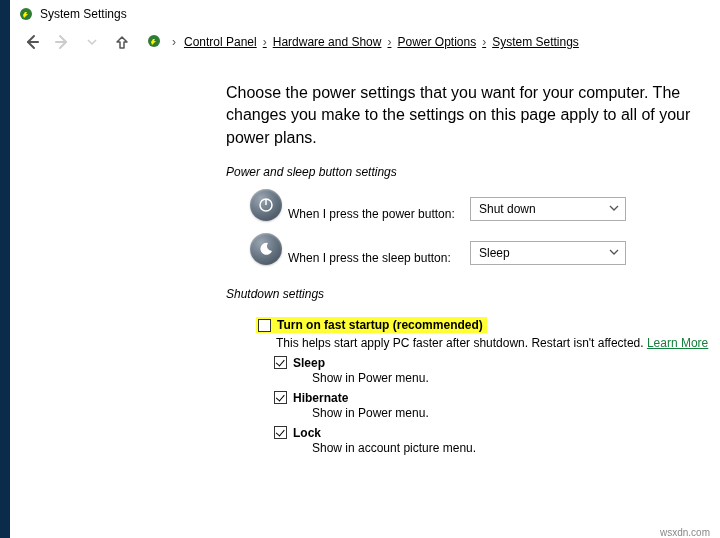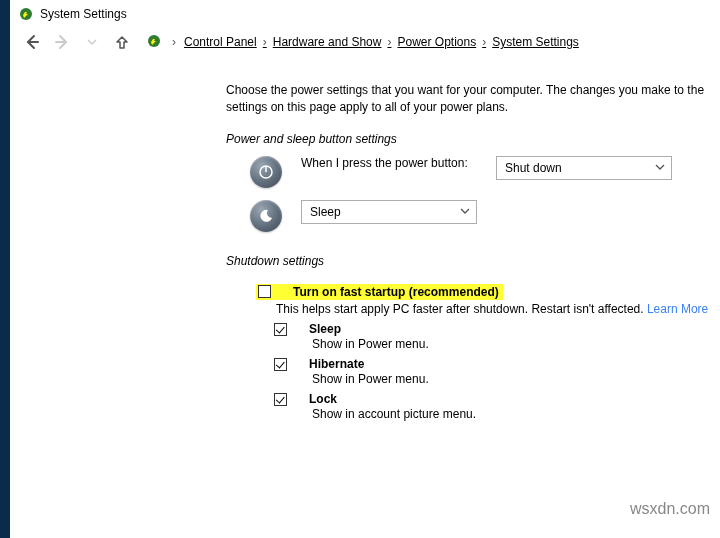--- a/index.html
+++ b/index.html
@@ -45,49 +45,49 @@
     .content {
       padding: 18px 0 0 216px;
     }
     .page-title {
       color: #003399;
       font-size: 14px;
       font-weight: 400;
       margin-bottom: 10px;
     }
     .page-desc {
-      font-size: 12px;
+      font-size: 16px;
       line-height: 1.4;
       margin-bottom: 16px;
     }
     .section-header {
       font-size: 12px;
       margin-bottom: 10px;
       font-style: italic;
     }
     .button-row {
       display: flex;
-      align-items: flex-start;
-      gap: 19px;
+      align-items: flex-end;
+      gap: 6px;
       margin: 0 0 12px 24px;
     }
     .circle-icon {
       width: 32px;
       height: 32px;
       border-radius: 50%;
       background: radial-gradient(circle at 35% 30%, #9aa6b2 0%, #6a7785 45%, #3a4550 100%);
       display: flex;
       align-items: center;
       justify-content: center;
       box-shadow: inset 0 1px 2px rgba(255,255,255,0.4), 0 1px 2px rgba(0,0,0,0.2);
     }
     .circle-icon svg { display: block; }
     .label { width: 176px; }
     .select {
-      width: 176px;
+      width: 156px;
       height: 24px;
       border: 1px solid #adadad;
       background: #fff;
       display: flex;
       align-items: center;
       justify-content: space-between;
       padding: 0 6px 0 8px;
       font-size: 12px;
     }
     .select .arrow { color: #555; }
@@ -95,21 +95,21 @@
     .highlight {
       background: #ffff33;
       display: inline-block;
       padding: 1px 4px 1px 2px;
       margin-top: 6px;
       margin-left: 30px;
     }
     .check-row {
       display: flex;
       align-items: center;
-      gap: 22px;
+      gap: 6px;
     }
     .checkbox {
       width: 13px;
       height: 13px;
       border: 1px solid #333;
       background: #fff;
       display: inline-flex;
       align-items: center;
       justify-content: center;
       flex-shrink: 0;
@@ -122,26 +122,26 @@
       border-bottom: 1.5px solid #000;
       transform: rotate(-50deg) translate(0px,-1px);
     }
     .check-label { font-weight: bold; }
     .sub {
       margin-left: 86px;
       margin-top: 1px;
       margin-bottom: 6px;
     }
     .option-block { margin-left: 48px; margin-top: 2px; }
-    .link { color: #3b82f6; cursor: pointer; }
+    .link { color: #15803d; text-decoration: underline; cursor: pointer; }
     .watermark {
       position: absolute;
       right: 10px;
-      bottom: 20px;
-      font-size: 16px;
+      bottom: 0;
+      font-size: 10px;
       color: #888;
       text-align: right;
     }
   </style>
 </head>
 <body>
 
 <div class="titlebar">
   <span class="title-icon">
     <svg width="16" height="16" viewBox="0 0 16 16">
@@ -215,20 +215,21 @@
       </span>
     </div>
   </div>
 
   <div class="button-row">
     <span class="circle-icon">
       <svg width="14" height="14" viewBox="0 0 14 14">
           <path d="M9 1 A6 6 0 1 0 13 9 A5 5 0 0 1 9 1 Z" fill="#fff"></path>
         </svg>
     </span>
+    <span class="label">When I press the sleep button:</span>
     <div class="select">
       <span>Sleep</span>
       <span class="arrow">
         <svg width="10" height="10" viewBox="0 0 10 10">
             <path d="M1 3 L5 7 L9 3" stroke="#555" stroke-width="1.3" fill="none"></path>
           </svg>
       </span>
     </div>
   </div>
 

